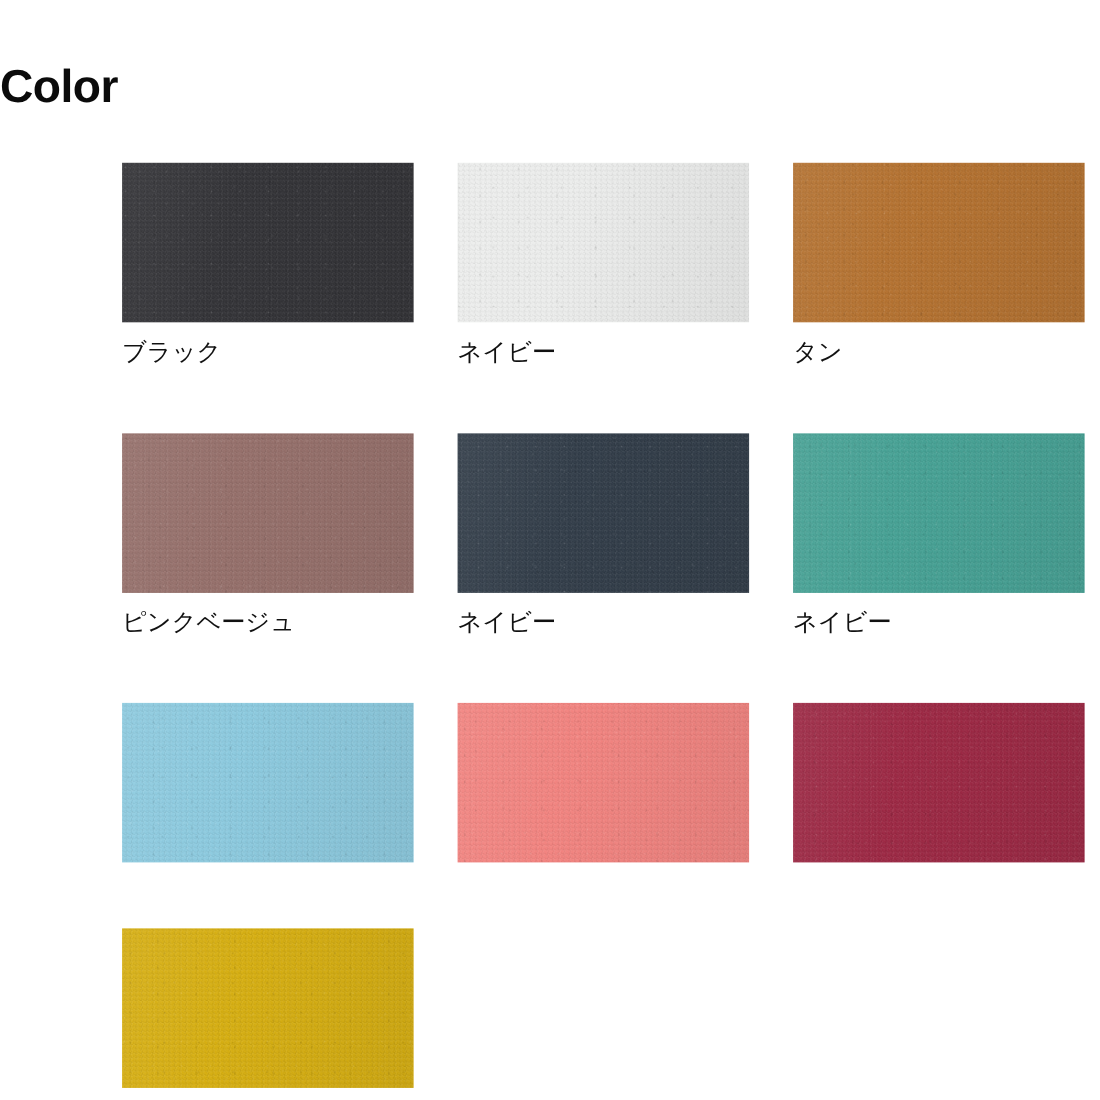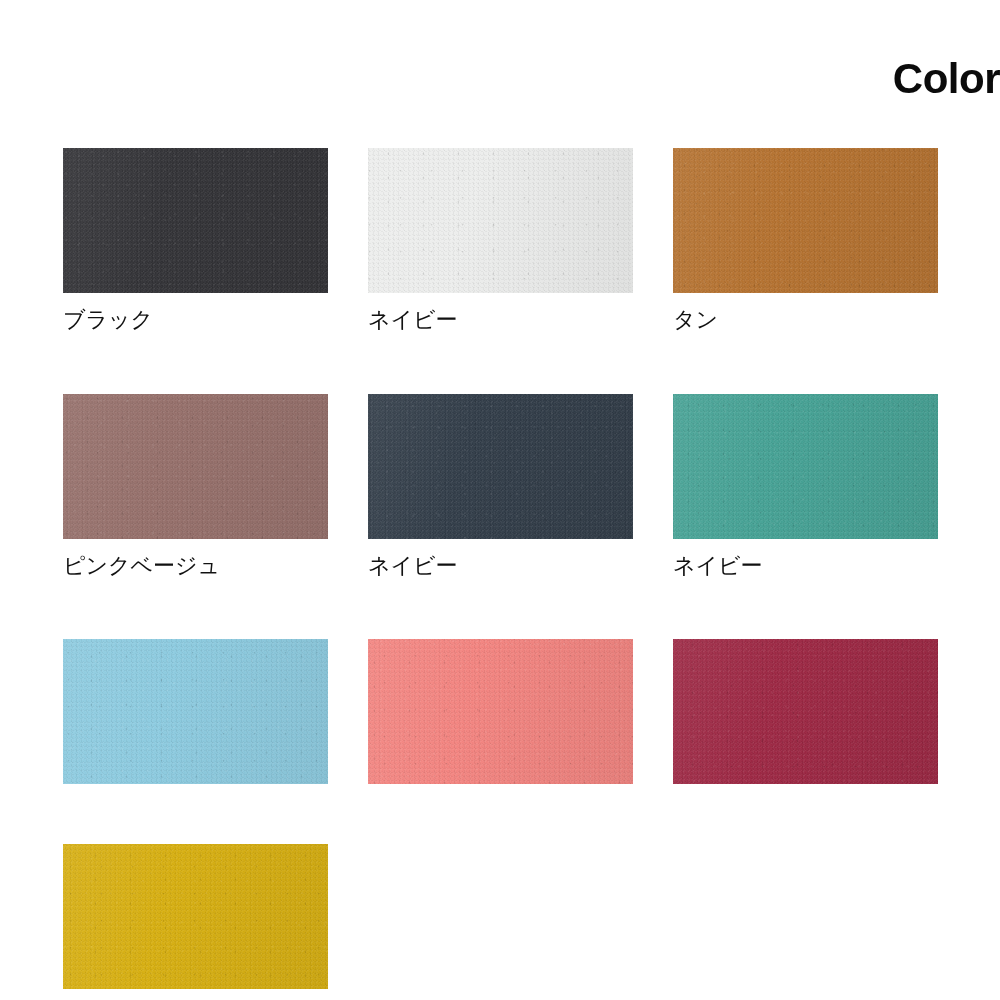--- a/index.html
+++ b/index.html
@@ -15,41 +15,42 @@
     font-family: "Liberation Sans", "DejaVu Sans", sans-serif;
     position: relative;
     overflow: hidden;
   }
 
   #page-title {
     position: absolute;
     top: 58px;
     left: 0;
     width: 1000px;
-    text-align: right;
+    text-align: left;
     font-size: 42px;
     font-weight: 700;
     letter-spacing: -0.5px;
     color: #0b0b0b;
     line-height: 1;
   }
 
   #swatch-grid {
     position: absolute;
     top: 148px;
     left: 63px;
     width: 875px;
     display: grid;
     grid-template-columns: repeat(3, 265px);
     grid-column-gap: 40px;
     grid-row-gap: 60px;
   }
 
   .swatch-cell {
     width: 308px;
+    margin-left: 48px;
   }
 
   .swatch-chip {
     position: relative;
     width: 265px;
     height: 145px;
     overflow: hidden;
     background-color: #888;
   }
 

